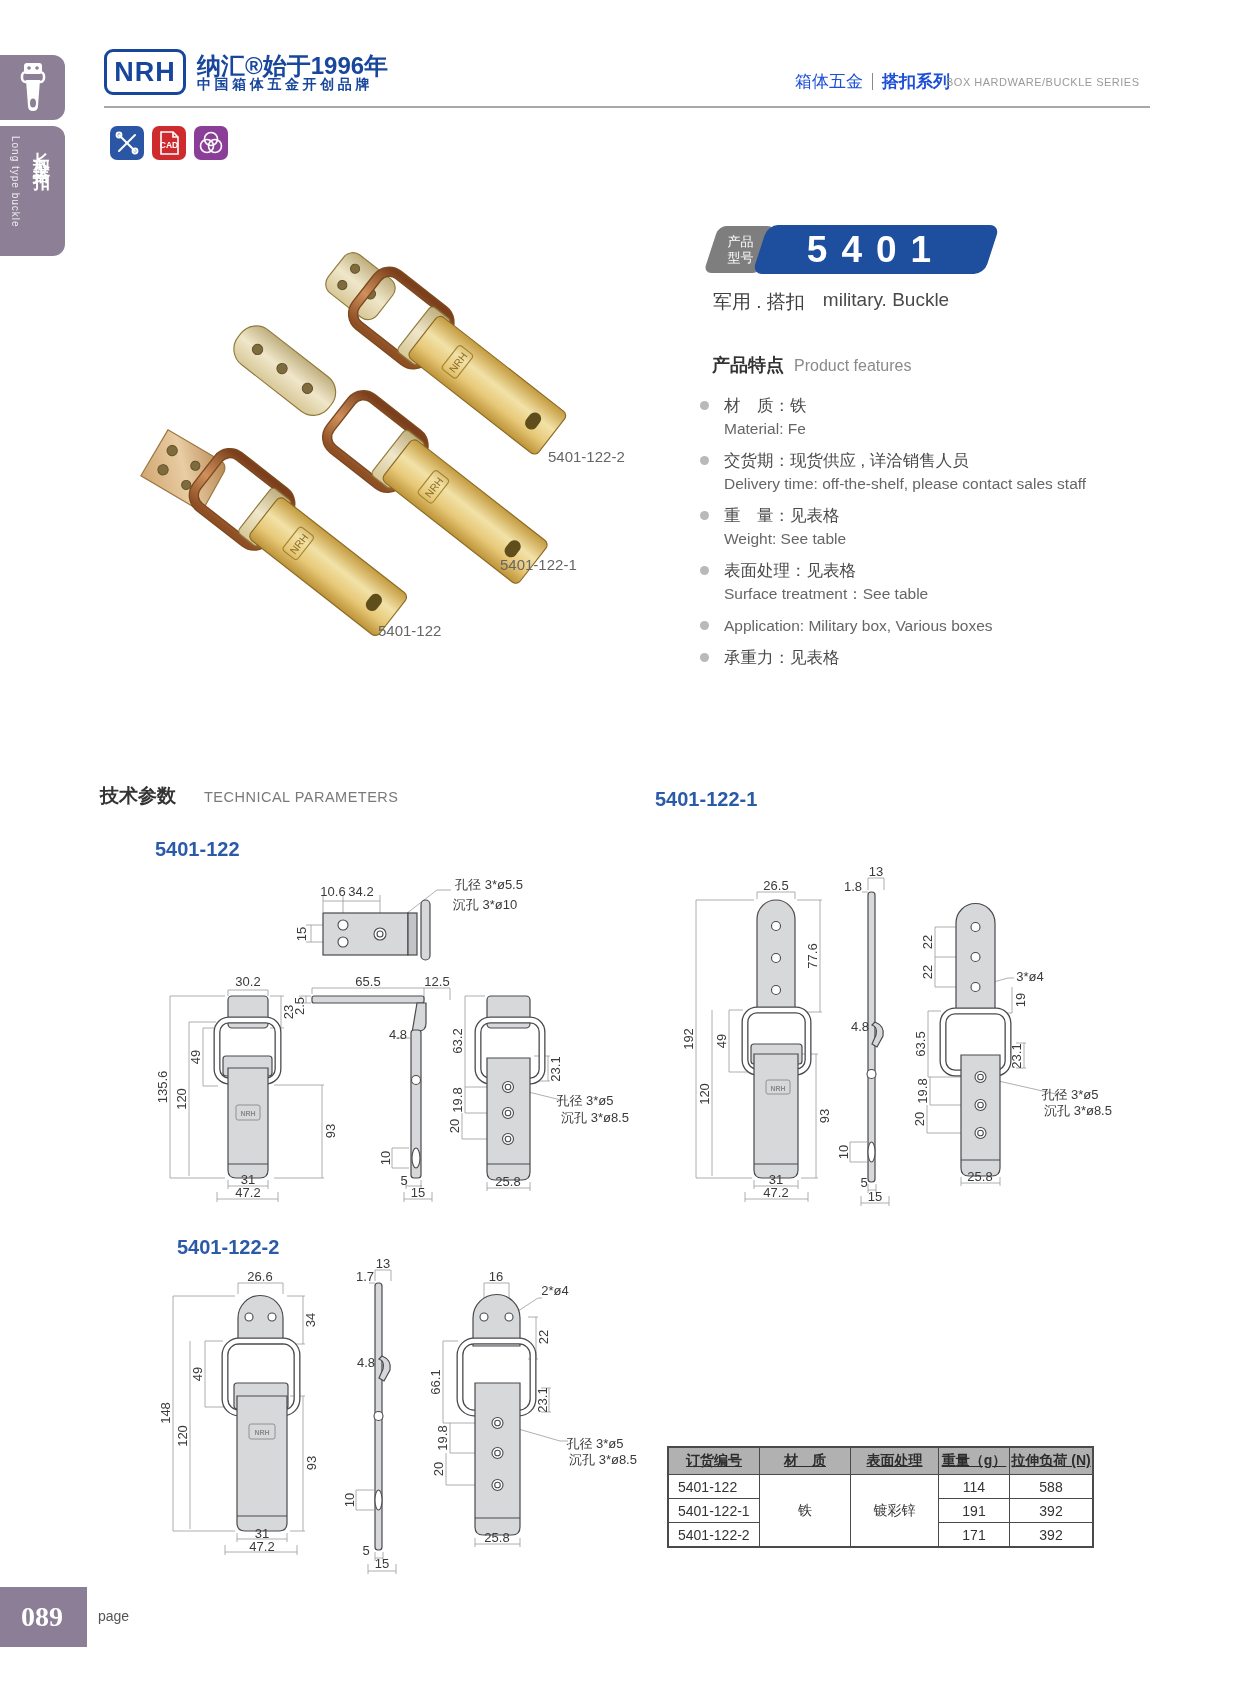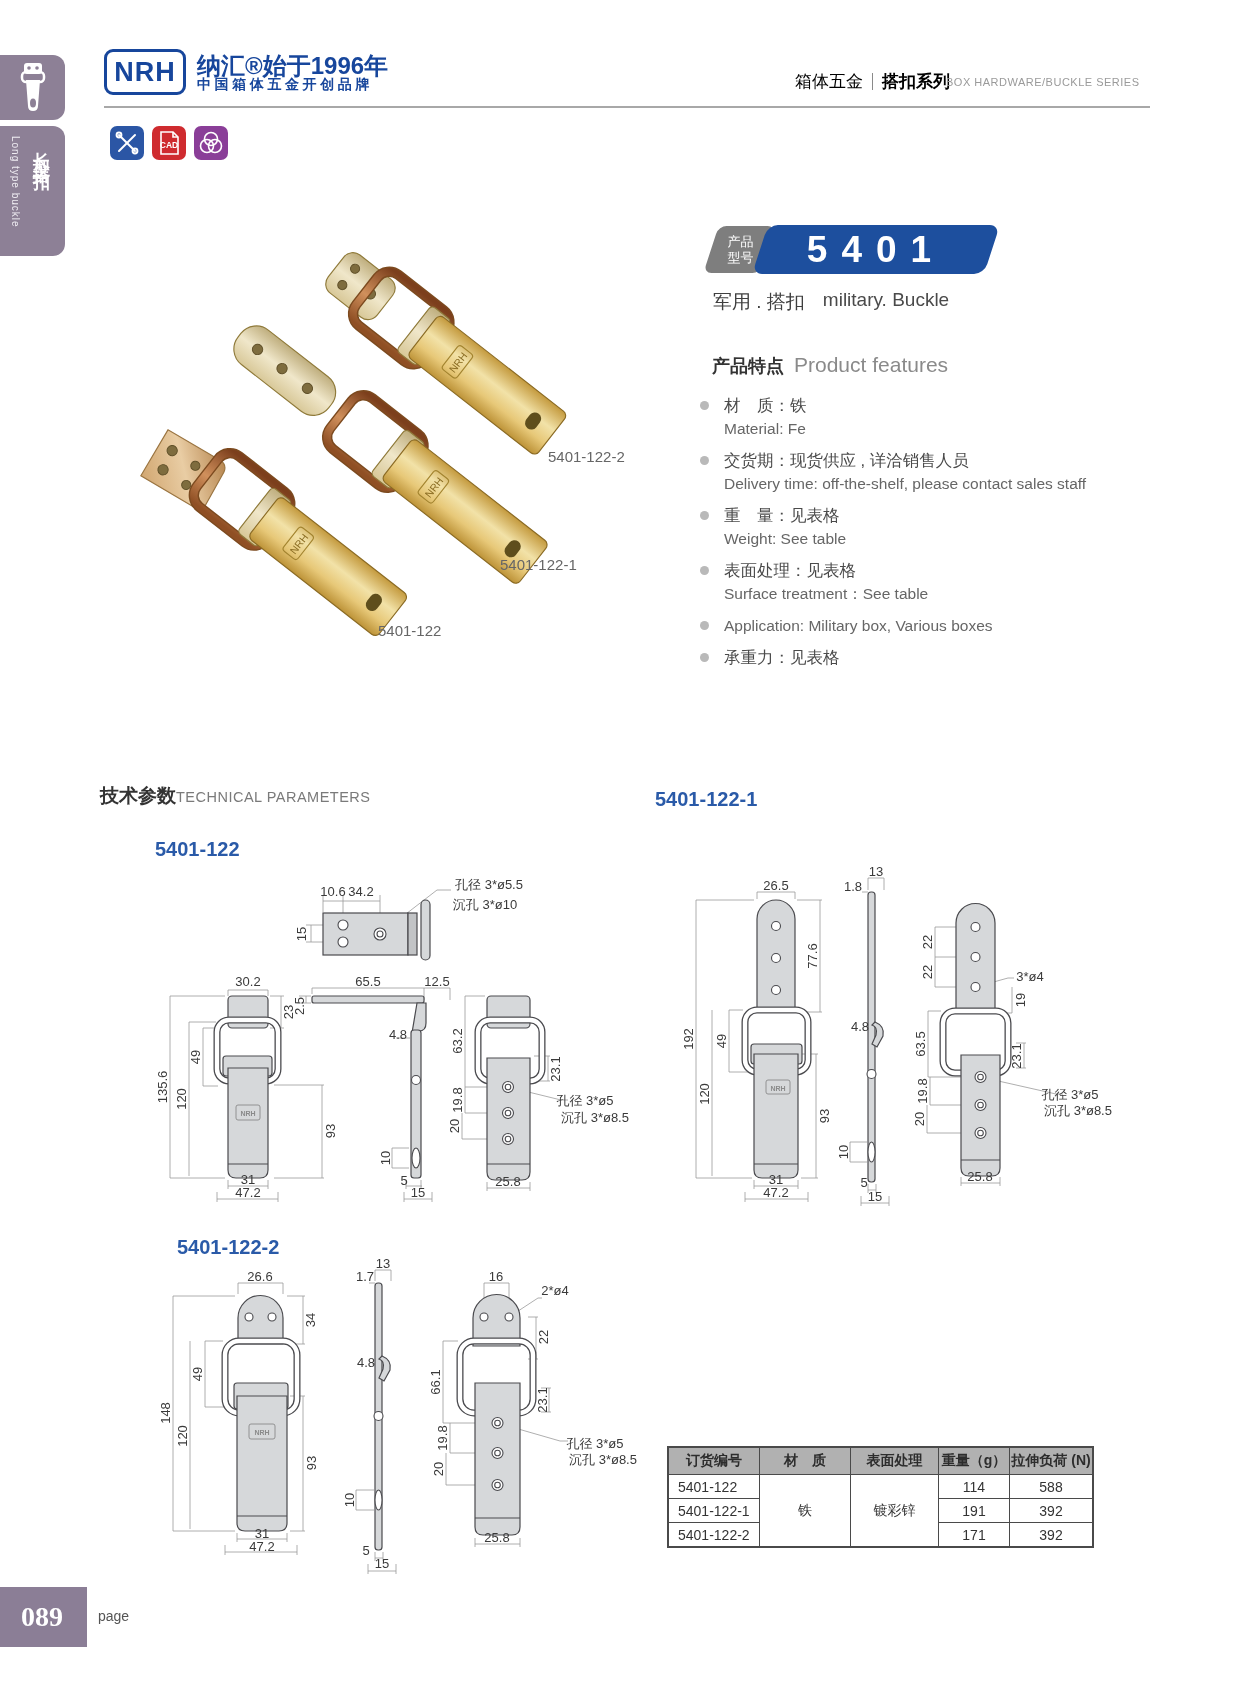--- a/index.html
+++ b/index.html
@@ -4,21 +4,21 @@
 <style>
   html,body{margin:0;padding:0;background:#fff;}
   .page{position:relative;width:1240px;height:1683px;background:#fff;overflow:hidden;
         font-family:"Liberation Sans","DejaVu Sans",sans-serif;color:#3f3f3f;}
   .abs{position:absolute;}
   
   .logoBox{left:104px;top:49px;width:76px;height:40px;border:3px solid #17469c;border-radius:9px;
            text-align:center;line-height:40px;font-weight:bold;font-size:27px;letter-spacing:1px;color:#17469c;}
   .brandZh{left:197px;top:50px;font-size:24px;font-weight:bold;color:#17469c;}
   .brandSub{left:197px;top:76px;font-size:14px;font-weight:bold;letter-spacing:3.6px;color:#17469c;}
-  .seriesZh{left:795px;top:70px;font-size:17px;color:#000000;display:flex;align-items:center;gap:9px;}
+  .seriesZh{left:795px;top:70px;font-size:17px;color:#1d4ed8;display:flex;align-items:center;gap:9px;}
   .seriesZh .bold{font-weight:bold;}
   .seriesDiv{width:1px;height:17px;background:#8a8a8a;}
   .seriesEn{left:946px;top:76px;font-size:11px;letter-spacing:0.5px;color:#9a9a9a;}
   .headerLine{left:104px;top:106px;width:1046px;height:2px;background:#a8a8a8;}
   .badge{top:126px;width:34px;height:34px;border-radius:7px;}
   .badge svg{display:block;}
   
   .sideTab{left:0;background:#8d8096;border-radius:0 12px 12px 0;}
   .tab1{top:55px;width:65px;height:65px;}
   .tab2{top:126px;width:65px;height:130px;}
@@ -29,48 +29,48 @@
   .mdlGray{left:711px;top:226px;width:57px;height:47px;background:#7e7e7e;border-radius:8px;transform:skewX(-18deg);}
   .mdlGray .in{transform:skewX(18deg);color:#fff;font-size:13px;line-height:1.25;text-align:center;padding-top:8px;}
   .mdlBlue{left:760px;top:225px;width:232px;height:49px;background:#1d4f9e;border-radius:10px;transform:skewX(-18deg);}
   .mdlBlue .in{transform:skewX(18deg);color:#fff;font-size:37px;font-weight:bold;letter-spacing:14px;
                text-align:center;line-height:49px;}
   .prodName{left:713px;top:289px;font-size:19px;display:flex;gap:18px;color:#3f3f3f;}
   .prodName .en{color:#4a4a4a;}
   
   .featTitle{left:712px;top:353px;font-size:18px;display:flex;gap:10px;align-items:baseline;}
   .featTitle .zh{font-weight:bold;color:#333;}
-  .featTitle .en{font-size:21px;color:#8a8a8a;}
+  .featTitle .en{font-size:16px;color:#8a8a8a;}
   .featList{left:686px;top:382px;width:440px;list-style:none;margin:12px;padding:0;}
   .featList li{position:relative;padding-left:26px;line-height:23px;margin-bottom:9px;}
   .featList li::before{content:"";position:absolute;left:2px;top:7px;width:9px;height:9px;border-radius:50%;background:#b9b9b9;}
   .featList .zh{font-size:16.5px;color:#4a4a4a;display:block;}
   .featList .en{font-size:15.5px;color:#666;display:block;}
   
   .photoLbl{font-size:15px;color:#666;}
   
-  .techTitle{left:100px;top:783px;font-size:19px;display:flex;gap:0;align-items:baseline;}
+  .techTitle{left:100px;top:783px;font-size:19px;display:flex;gap:28px;align-items:baseline;}
   .techTitle .zh{font-weight:bold;color:#333;}
   .techTitle .en{font-size:14.5px;color:#7a7a7a;letter-spacing:0.5px;}
   .group{position:absolute;}
   .gLabel{position:absolute;font-size:20px;font-weight:bold;color:#2a5aa8;}
   .dim{position:absolute;transform:translate(-50%,-50%);font-size:13px;line-height:1;color:#3a3a3a;white-space:nowrap;}
   .part{fill:#d6d8da;stroke:#4a4a4e;stroke-width:1.2;}
   .partD{fill:#c2c4c6;stroke:#4a4a4e;stroke-width:1.2;}
   .hole{fill:#fff;stroke:#4a4a4e;stroke-width:1.1;}
   .tubeO{fill:none;stroke:#4a4a4e;stroke-width:7;}
   .tubeI{fill:none;stroke:#fff;stroke-width:4.4;}
   .edge{stroke:#4a4a4e;stroke-width:1;}
   .stampR{fill:none;stroke:#8a8a8a;stroke-width:0.9;}
   .stampT{font:700 7px "Liberation Sans",sans-serif;fill:#8a8a8a;text-anchor:middle;}
   .ln{stroke:#9a9a9a;stroke-width:0.8;fill:none;}
   
   .specTable{left:667px;top:1446px;border-collapse:collapse;font-size:14px;color:#333;}
   .specTable th,.specTable td{border:1px solid #4a4a4a;text-align:center;padding:0;}
-  .specTable th{background:#b1b1b1;font-weight:bold;height:26px;color:#2d2d2d;}
+  .specTable th{background:#b1b1b1;font-weight:bold;height:26px;color:#2d2d2d;text-decoration:underline;}
   .specTable td{height:23px;}
   .specTable td.mdl{text-align:left;padding-left:9px;}
   .specTable{border:2px solid #4a4a4a;}
   
   .pageBox{left:0;top:1587px;width:87px;height:60px;background:#8b7e96;color:#fff;font-size:28px;font-weight:bold;
            text-align:right;line-height:60px;padding-right:0;}
   .pageBox span{padding-right:24px;font-family:Liberation Serif, serif;}
   .pageWord{left:98px;top:1608px;font-size:14px;color:#555;}
 </style>
 </head>

